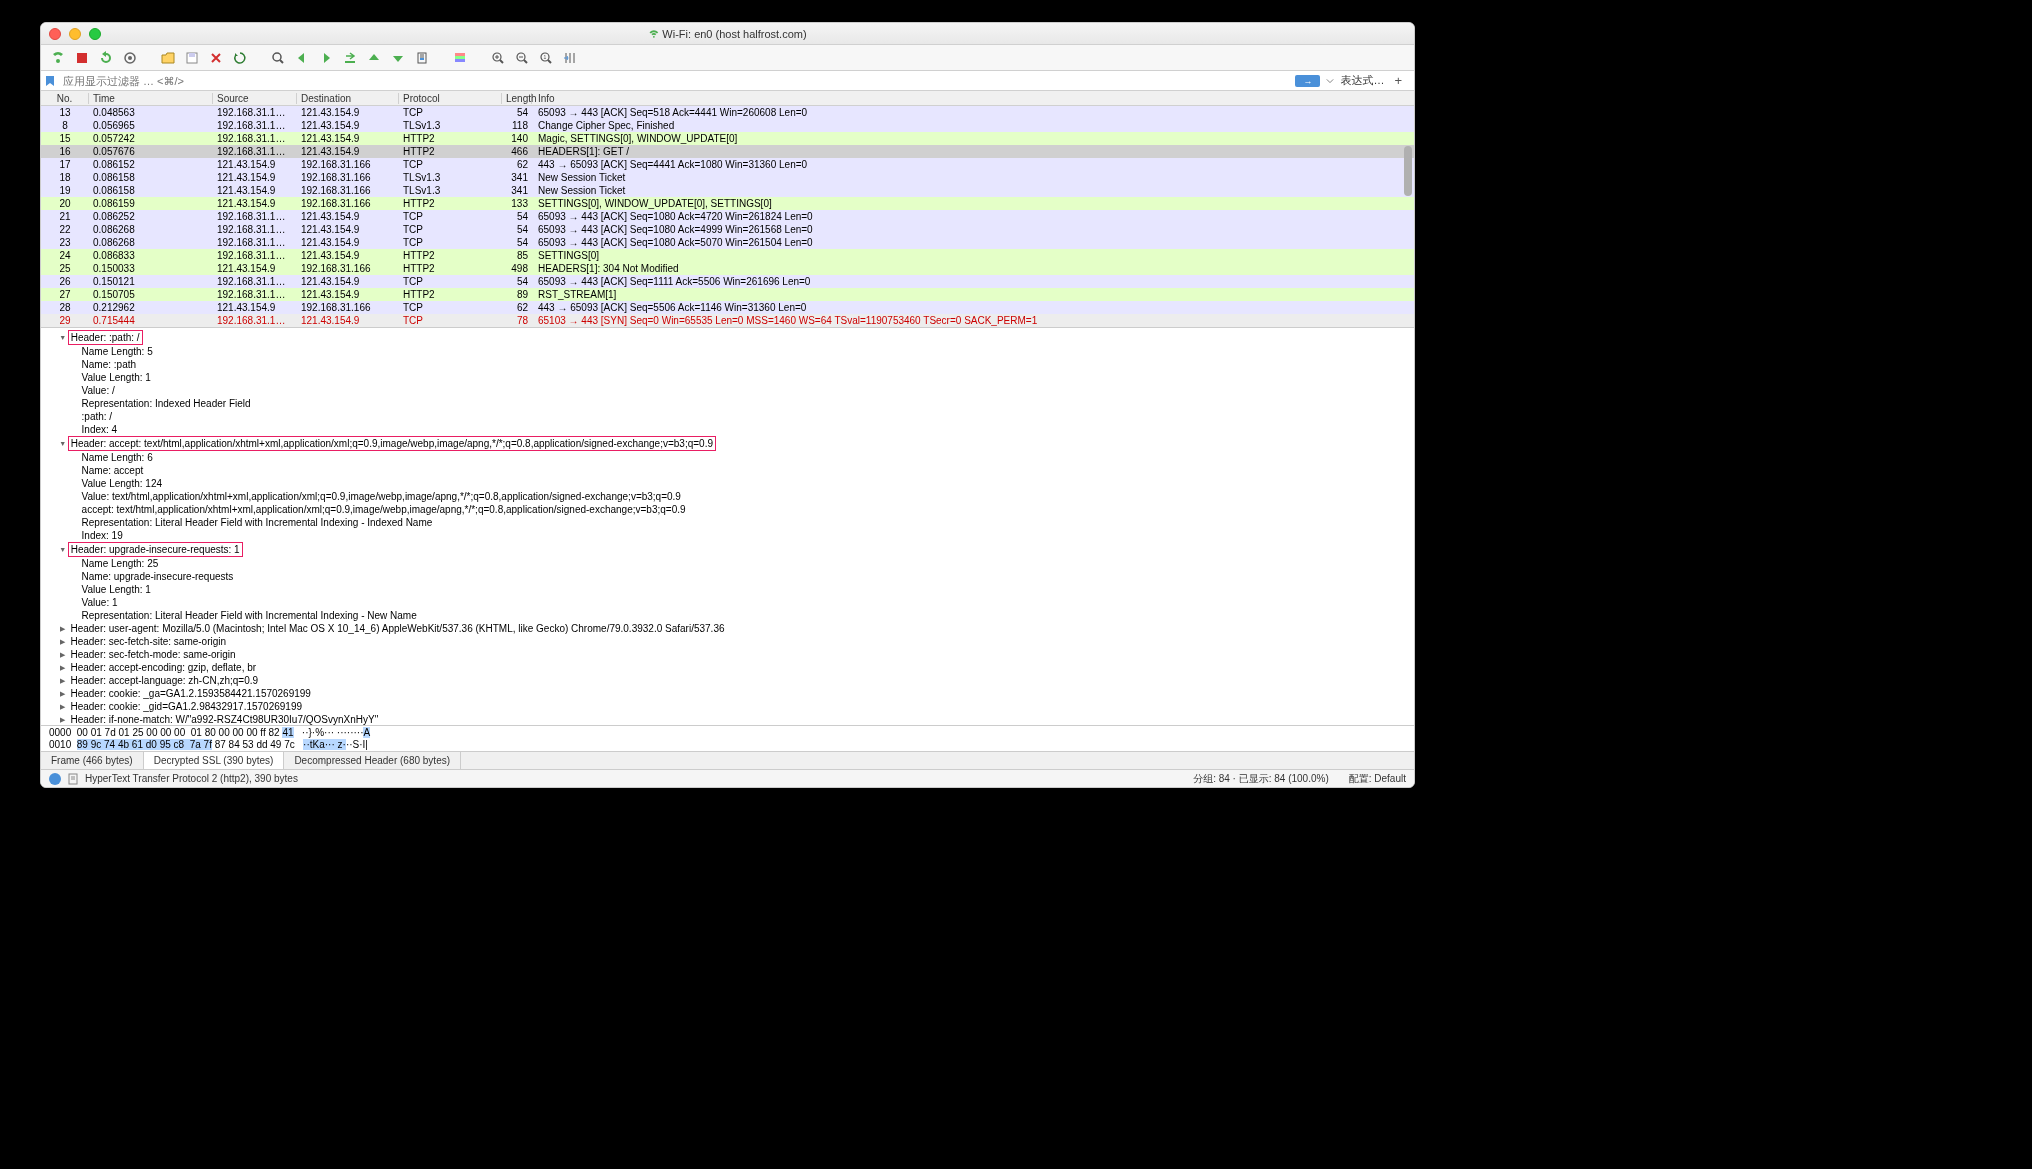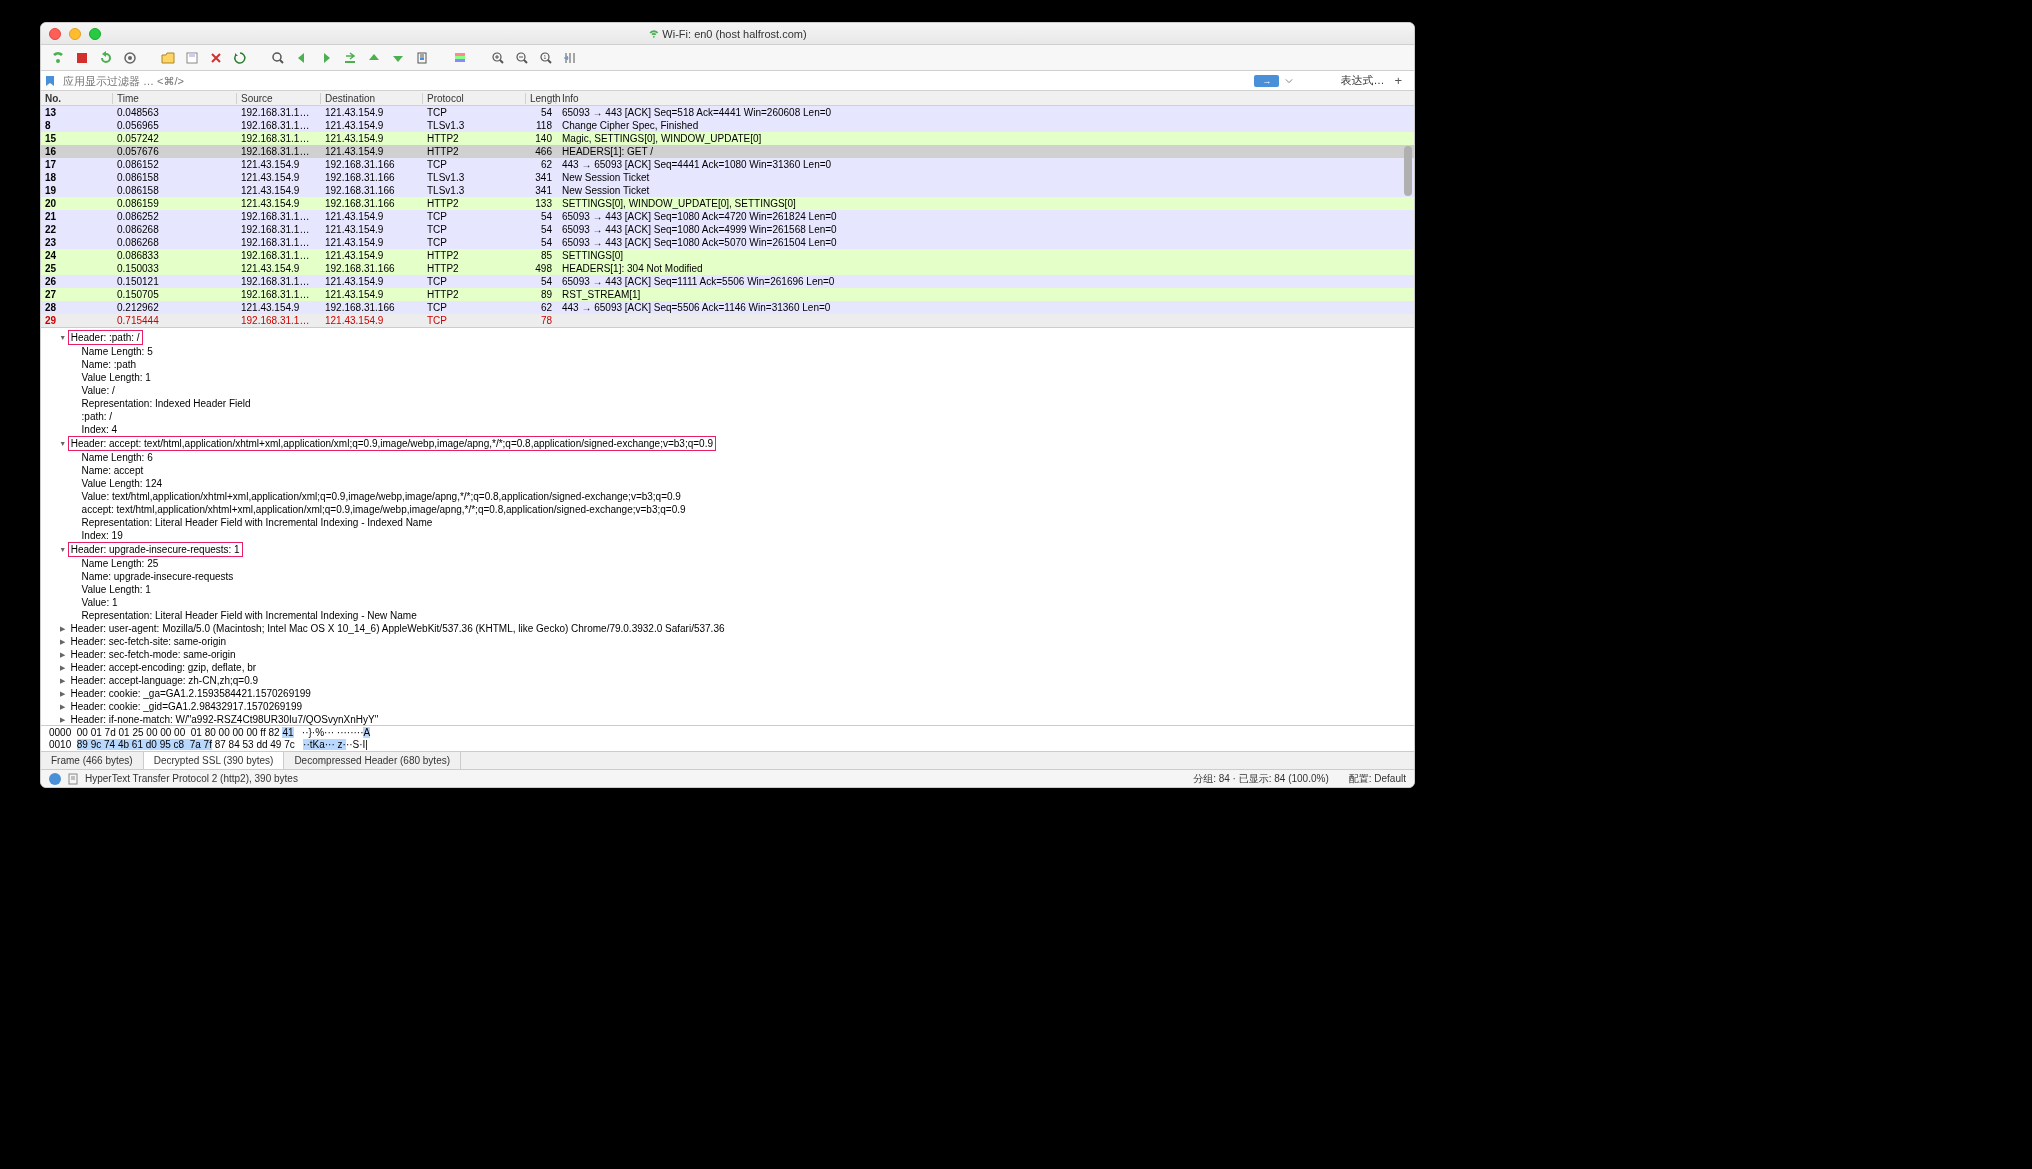--- a/index.html
+++ b/index.html
@@ -15,26 +15,26 @@
 .title-center svg { width: 10px; height: 10px; }
 .toolbar { height: 26px; background: #f7f7f7; border-bottom: 1px solid #d0d0d0; display: flex; align-items: center; padding: 0 6px; gap: 2px; }
 .tbtn { width: 22px; height: 20px; display: flex; align-items: center; justify-content: center; border-radius: 3px; }
 .tsep { width: 12px; }
 .filterbar { height: 20px; border-bottom: 1px solid #d0d0d0; display: flex; align-items: center; }
 .filter-icon { width: 18px; display: flex; align-items: center; justify-content: center; }
 .filter-input { flex: 1; border: none; font-size: 11px; color: #999; outline: none; padding-left: 4px; }
 .filter-right { display: flex; align-items: center; gap: 6px; padding-right: 8px; }
 .filter-btn { background: #4a90d9; color: #fff; font-size: 9px; padding: 1px 8px; border-radius: 2px; }
 .dropdown-ico { width: 8px; height: 8px; }
-.expr-lbl { font-size: 11px; color: #333; margin-left: 41px; }
+.expr-lbl { font-size: 11px; color: #333; }
 .plus-btn { font-size: 13px; color: #555; padding: 0 4px; }
 .packet-list { overflow: hidden; font-family: Menlo, Monaco, monospace; font-size: 10px; }
 .pl-header { display: flex; background: #f0f0f0; border-bottom: 1px solid #d0d0d0; height: 15px; align-items: center; }
 .pl-header > div { padding: 0 4px; border-right: 1px solid #d0d0d0; font-family: -apple-system, sans-serif; font-size: 10px; color: #333; }
-.col-no { width: 72px; text-align: left; font-weight: bold; }
+.col-no { width: 48px; text-align: center; }
 .col-time { width: 124px; }
 .col-src { width: 84px; }
 .col-dst { width: 102px; }
 .col-proto { width: 103px; }
 .col-len { width: 30px; text-align: right; }
 .col-info { flex: 1; padding-left: 6px !important; border-right: none !important; }
 .pl-body { position: relative; height: 221px; overflow: hidden; }
 .pl-row { display: flex; height: 13px; align-items: center; line-height: 13px; }
 .pl-row > div { padding: 0 4px; white-space: nowrap; overflow: hidden; }
 .row-green { background: #e4ffc7; }
@@ -380,20 +380,21 @@
           <div class="col-len">62</div>
           <div class="col-info">443 → 65093 [ACK] Seq=5506 Ack=1146 Win=31360 Len=0</div>
         </div>
         <div class="pl-row row-gray">
           <div class="col-no">29</div>
           <div class="col-time">0.715444</div>
           <div class="col-src">192.168.31.1…</div>
           <div class="col-dst">121.43.154.9</div>
           <div class="col-proto">TCP</div>
           <div class="col-len">78</div>
+          <div class="col-info">65103 → 443 [SYN] Seq=0 Win=65535 Len=0 MSS=1460 WS=64 TSval=1190753460 TSecr=0 SACK_PERM=1</div>
         </div>
       </div>
   </div>
 
   <div class="details-pane" id="details">
       <div class="det-line"><span style="white-space:pre">      </span><span class="disclosure disclosure-down"></span> <span class="hl-box">Header: :path: /</span></div>
       <div class="det-line"><span style="white-space:pre">          </span><span class="disclosure"></span> Name Length: 5</div>
       <div class="det-line"><span style="white-space:pre">          </span><span class="disclosure"></span> Name: :path</div>
       <div class="det-line"><span style="white-space:pre">          </span><span class="disclosure"></span> Value Length: 1</div>
       <div class="det-line"><span style="white-space:pre">          </span><span class="disclosure"></span> Value: /</div>

